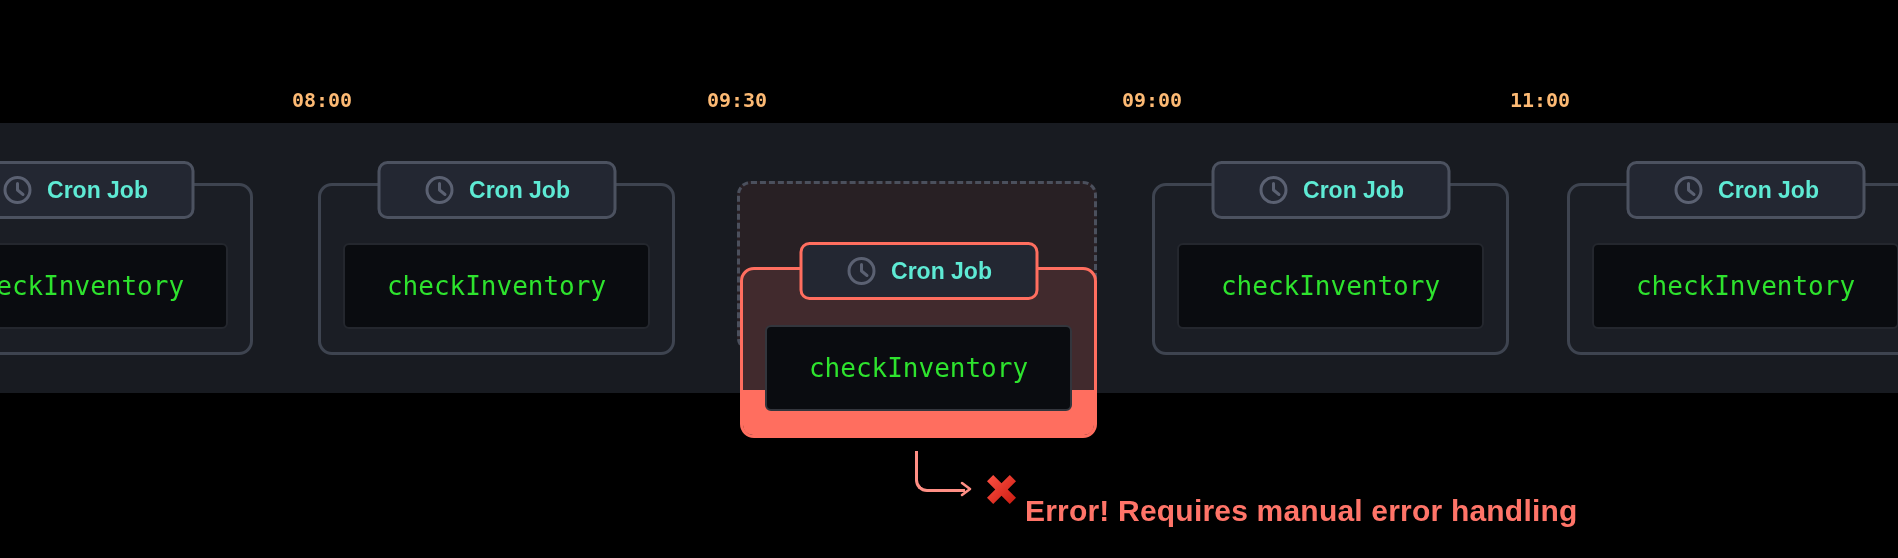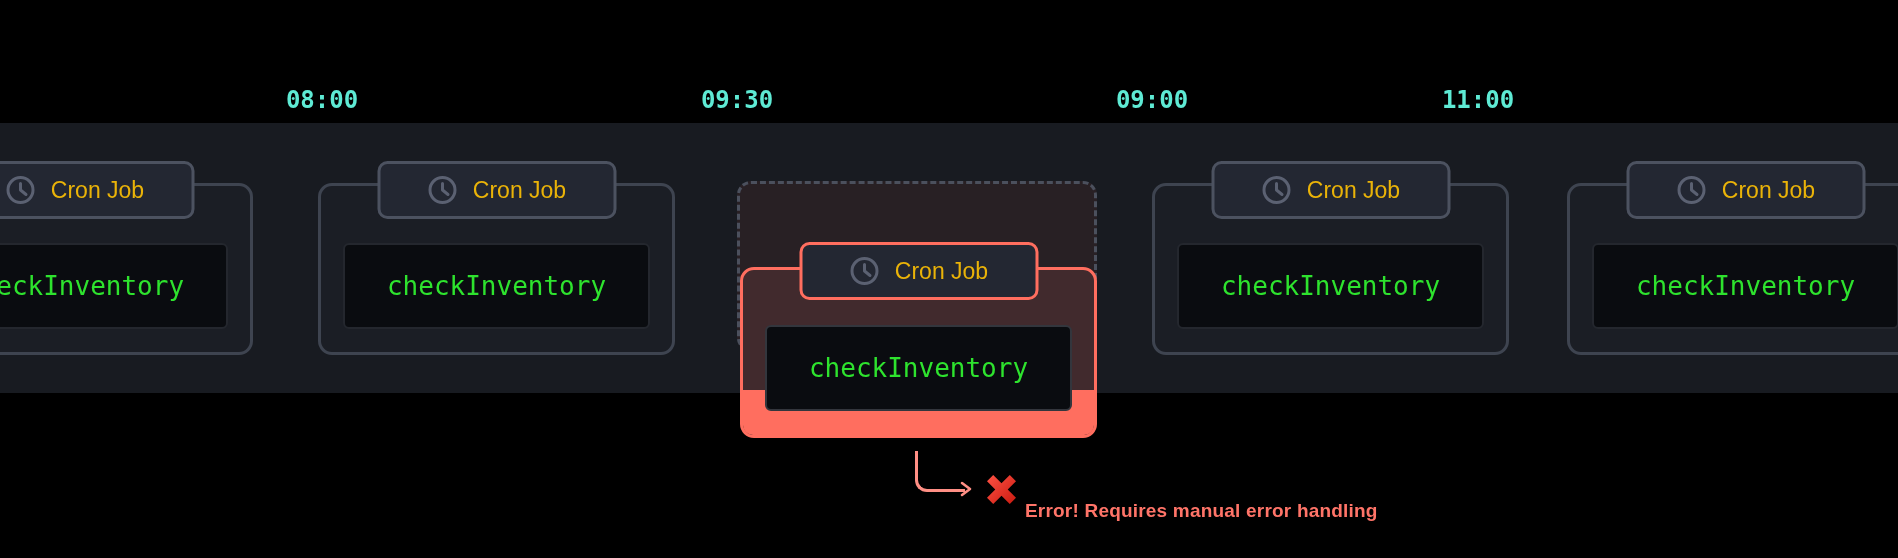--- a/index.html
+++ b/index.html
@@ -11,40 +11,40 @@
   }
 
   
   .band{
     position:absolute;left:0;top:123px;width:1898px;height:270px;
     background:#181b21;
   }
   .tick{
     position:absolute;top:88px;transform:translateX(-50%);
     font-family:"DejaVu Sans Mono",monospace;
-    font-size:24px;line-height:24px;font-weight:700;
-    color:#5eead4;letter-spacing:0px;white-space:nowrap;
+    font-size:20px;line-height:24px;font-weight:700;
+    color:#fdba74;letter-spacing:0px;white-space:nowrap;
   }
 
   
   .card{
     position:absolute;top:183px;width:357px;height:172px;
     background:#1b1e25;
     border:3px solid #3e4450;border-radius:14px;
     box-sizing:border-box;
   }
   .badge{
     position:absolute;top:-25px;left:50%;transform:translateX(-50%);
     width:239px;height:58px;box-sizing:border-box;
     background:#232732;border:3px solid #4c5260;border-radius:10px;
     display:flex;align-items:center;justify-content:center;gap:14px;
     white-space:nowrap;
   }
   .badge-label{
-    font-size:23px;font-weight:400;color:#eab308;
+    font-size:23px;font-weight:700;color:#5eead4;
   }
   .clock-icon{display:block;flex:0 0 auto;}
   .codebox{
     position:absolute;left:22px;right:22px;top:57px;height:86px;
     box-sizing:border-box;
     background:#0a0c10;border:2px solid #24272e;border-radius:6px;
     display:flex;align-items:center;justify-content:center;
     z-index:2;
   }
   .code{
@@ -76,32 +76,32 @@
     border-left:3px solid #ff8f85;border-bottom:3px solid #ff8f85;
     border-bottom-left-radius:12px;
   }
   .arrowhead{position:absolute;left:960px;top:481px;}
   .error-row{
     position:absolute;left:987px;top:474px;height:30px;
     display:flex;align-items:center;gap:9px;white-space:nowrap;
   }
   .cross-icon{display:block;flex:0 0 auto;}
   .error-text{
-    font-size:19px;font-weight:bold;color:#ff7468;letter-spacing:0.2px;margin-top:44px;
+    font-size:30px;font-weight:bold;color:#ff7468;letter-spacing:0.2px;margin-top:44px;
   }
 </style>
 </head>
 <body>
 
 <div class="band"></div>
 
 <div class="tick" style="left:322px">08:00</div>
 <div class="tick" style="left:737px">09:30</div>
 <div class="tick" style="left:1152px">09:00</div>
-<div class="tick" style="left:1478px">11:00</div>
+<div class="tick" style="left:1540px">11:00</div>
 
 <div class="card" style="left:-104px">
   <div class="badge">
     <svg class="clock-icon" width="32" height="32" viewBox="0 0 32 32">
       <circle cx="16" cy="16" r="12.5" fill="none" stroke="#5b6172" stroke-width="3"></circle>
       <path d="M16 9.5 V16 L21.5 20.5" fill="none" stroke="#5b6172" stroke-width="3" stroke-linecap="round" stroke-linejoin="round"></path>
     </svg>
     <span class="badge-label">Cron Job</span>
   </div>
   <div class="codebox">

